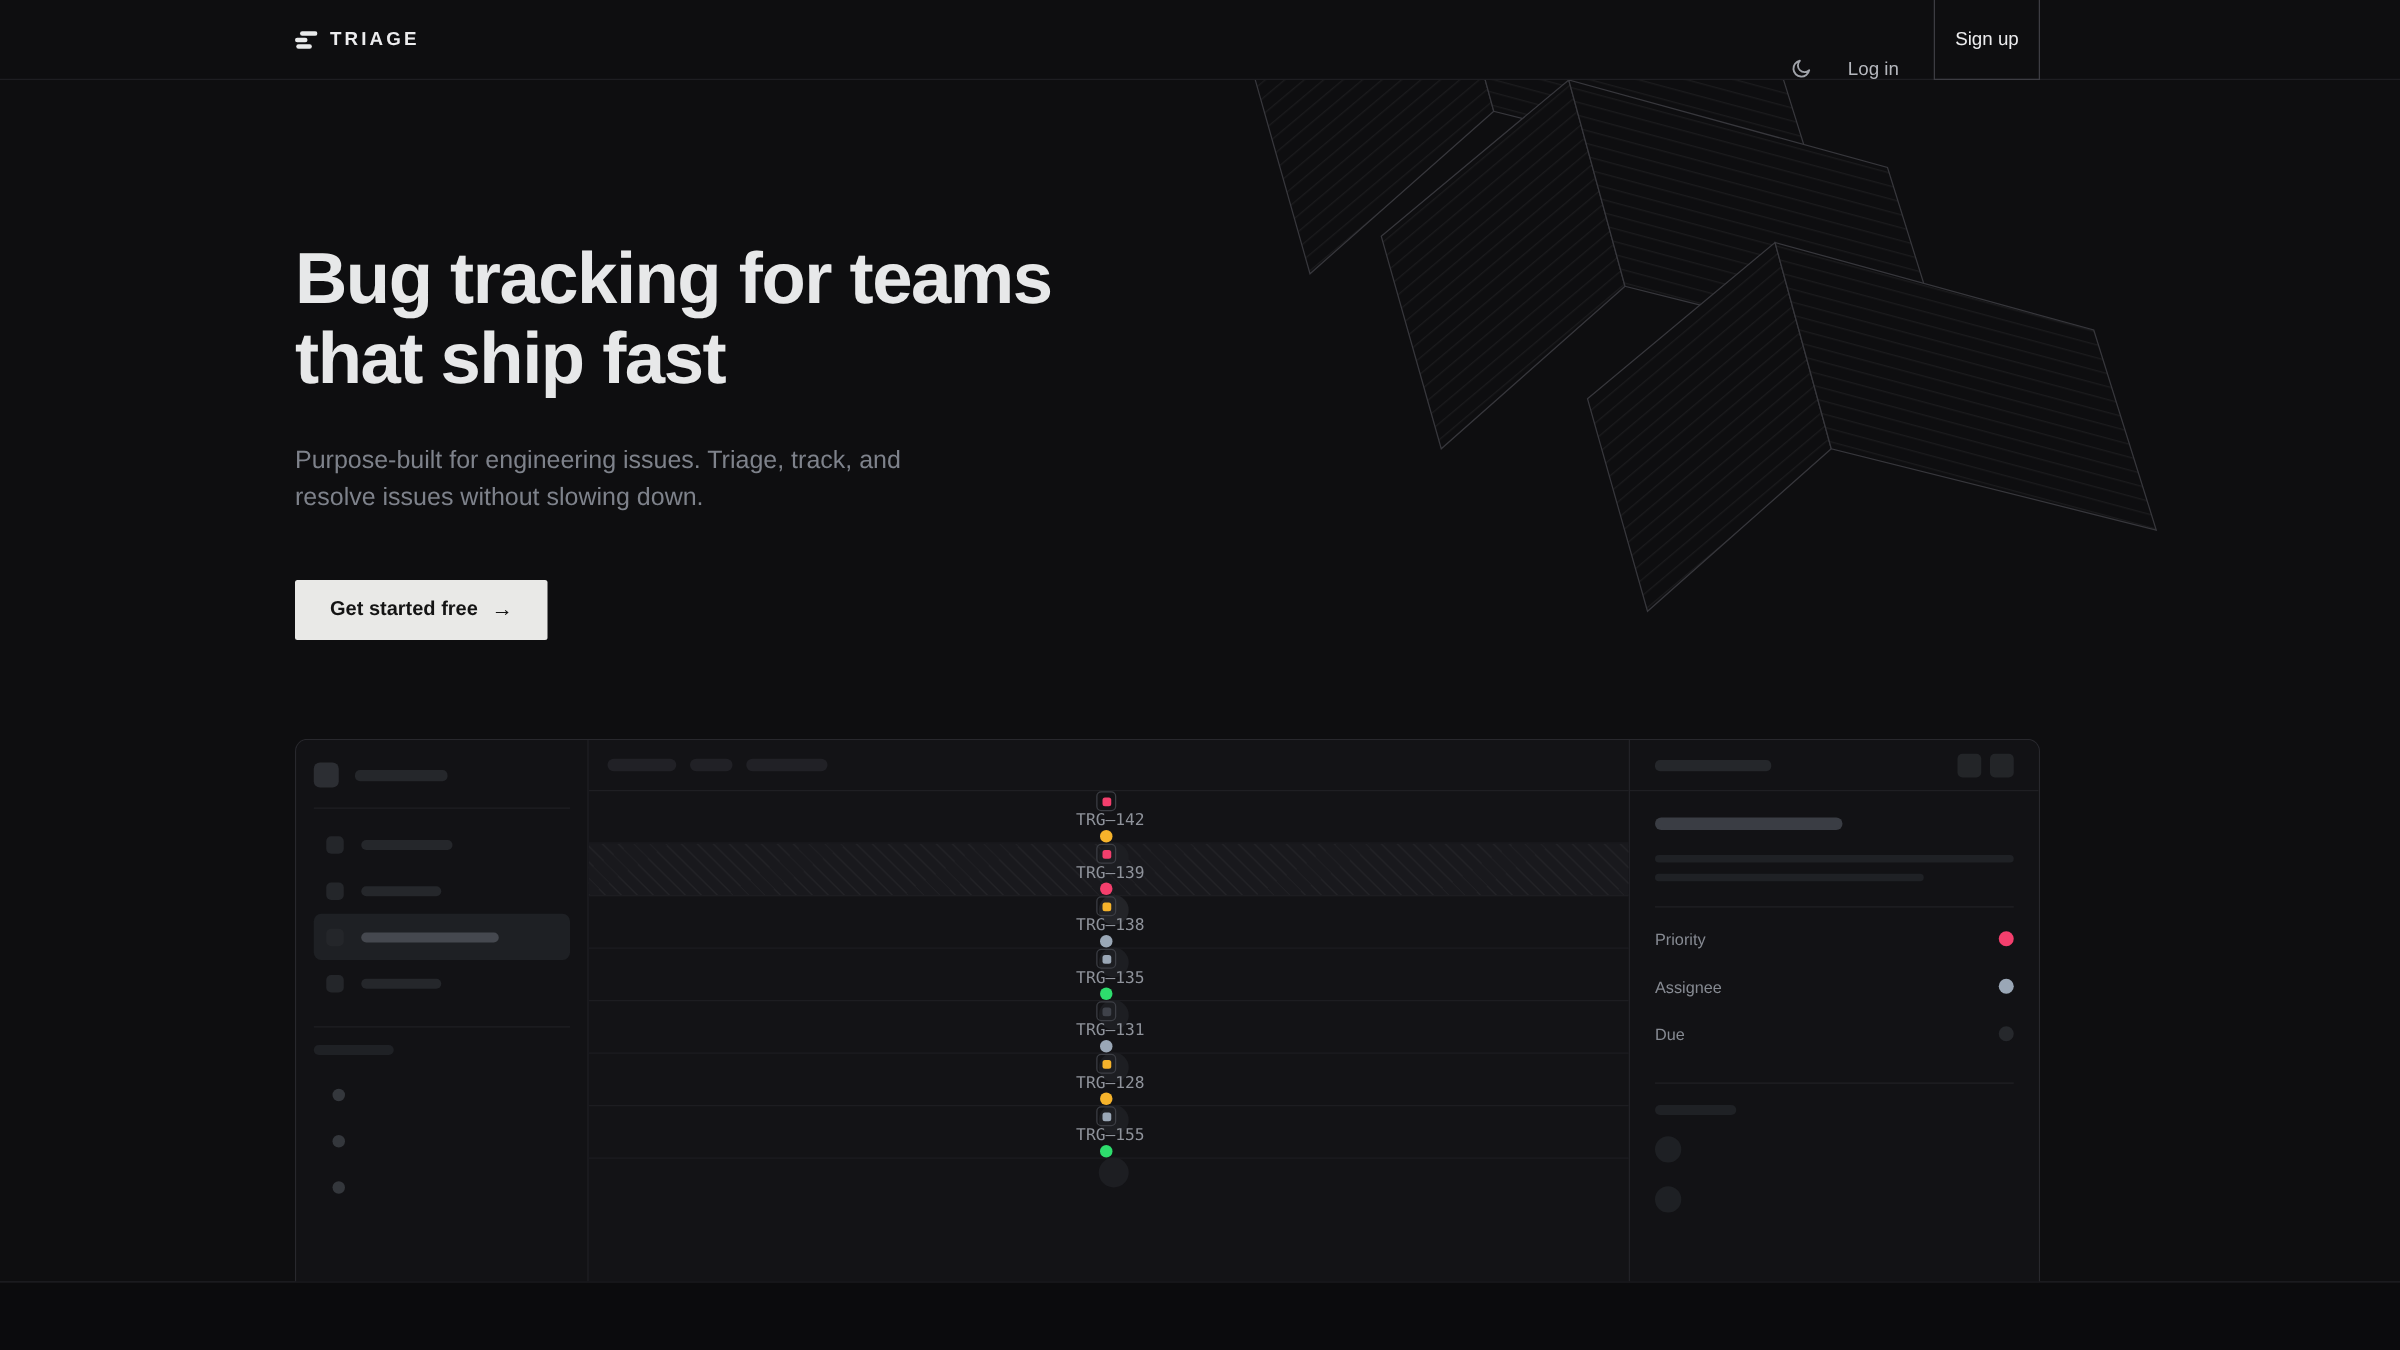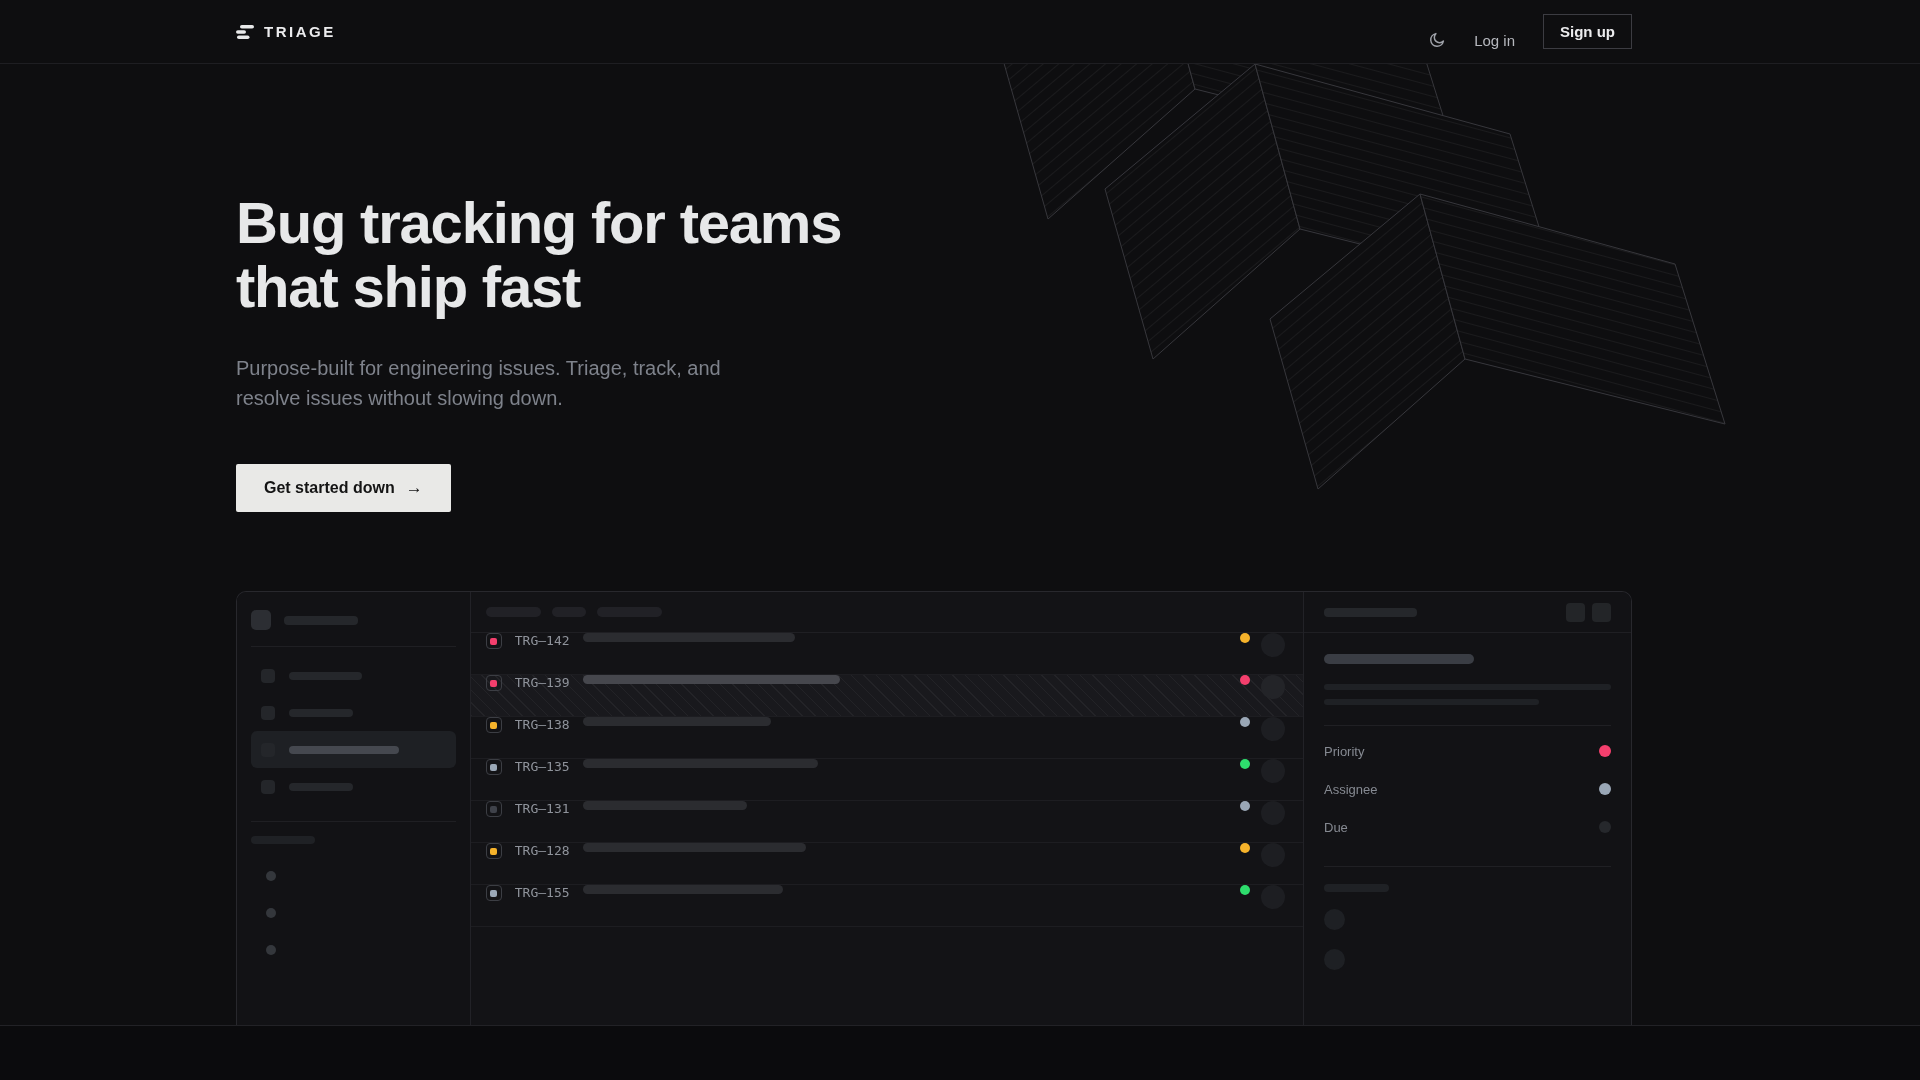--- a/index.html
+++ b/index.html
@@ -10,21 +10,21 @@
   .nav { height:64px; display:flex; align-items:center; justify-content:space-between;
          padding:0 288px 0 236px; border-bottom:1px solid #1e1e22; background:#0e0e10;
          position:relative; z-index:5; }
   .brand { display:flex; align-items:center; gap:10px; cursor:pointer; }
   .brand-mark { width:18px; height:18px; display:block; }
   .brand-name { font-size:15px; font-weight:700; letter-spacing:2.5px; color:#ececee; }
   .nav-right { display:flex; align-items:flex-end; gap:28px; }
   .moon { width:18px; height:18px; display:block; cursor:pointer; }
   .login { font-size:15px; color:#b6b8be; cursor:pointer; }
   .signup { font-size:15px; color:#ececee; border:1px solid #3c3c42; background:transparent;
-            padding:8px 16px; cursor:pointer; font-family:inherit;font-weight:bold; }
+            padding:23px 16px; cursor:pointer; font-family:inherit; }
 
   
   .hero { position:relative; height:961px; overflow:hidden; }
   .bg-art { position:absolute; top:0; left:0; width:1920px; height:961px; pointer-events:none; }
   .h1 { position:absolute; left:236px; top:127px; font-size:58px; line-height:64px;
         font-weight:700; letter-spacing:-1.2px; color:#e7e8e9; }
   .sub { position:absolute; left:236px; top:289px; font-size:20px; line-height:30px; color:#7e828b; }
   .cta { position:absolute; left:236px; top:400px; height:48px; display:inline-flex;
          align-items:center; gap:11px; padding:0 28px; border:none; border-radius:2px;
          color:#141414; font-size:16px; font-weight:700; font-family:inherit; cursor:pointer; }
@@ -51,22 +51,22 @@
   .s-sq { width:14px; height:14px; border-radius:4px; background:#24262a; }
   .s-bar { height:8px; border-radius:4px; background:#25272b; }
   .s-item.active .s-bar { background:#45484f; }
   .s-label { width:64px; height:8px; background:#1f2125; border-radius:4px; margin:14px 0 0 0; }
   .s-dot { width:10px; height:10px; border-radius:50%; background:#34373c; margin:27px 0 0 15px; }
 
   
   .l-head { height:41px; border-bottom:1px solid #1f1f23; display:flex; align-items:center;
             gap:11px; padding-left:15px; }
   .l-pill { height:10px; border-radius:5px; background:#212126; }
-  .issue-row { height:42px; display:flex; padding:0 18px 0 15px;
-               border-bottom:1px solid #1d1d21; }
+  .issue-row { height:42px; display:flex; align-items:center; padding:0 18px 0 15px;
+               border-bottom:1px solid #1d1d21;flex-direction:column; }
   .issue-row.selected { background:repeating-linear-gradient(45deg, rgba(255,255,255,0.045) 0 1px, transparent 1px 9px), #19191d; }
   .row-icon { width:16px; height:16px; border:1.4px solid #3c3e44; border-radius:4px;
               display:flex; align-items:center; justify-content:center; flex:none; }
   .row-icon i { display:block; width:7px; height:7px; border-radius:2px; }
   .row-id { font-family:"DejaVu Sans Mono", monospace; font-size:13px; color:#8f939b;
             margin-left:13px; width:62px; flex:none; }
   .row-bar { height:9px; border-radius:4.5px; background:#2b2c30; margin-left:6px; }
   .issue-row.selected .row-bar { background:#46474d; }
   .row-spacer { flex:1; }
   .row-dot { width:10px; height:10px; border-radius:50%; flex:none; }
@@ -147,21 +147,21 @@
     <span>Bug tracking for teams</span><br>
     <span>that ship fast</span>
   </h1>
 
   <p class="sub">
     <span>Purpose-built for engineering issues. Triage, track, and</span><br>
     <span>resolve issues without slowing down.</span>
   </p>
 
   <button class="cta" style="background: rgb(233, 233, 231);">
-    <span>Get started down</span>
+    <span>Get started free</span>
     <span class="arrow">→</span>
   </button>
 
   <div class="mockup">
 
     <div class="m-side">
       <div class="ws-row">
         <div class="ws-sq"></div>
         <div class="sk ws-bar"></div>
       </div>

